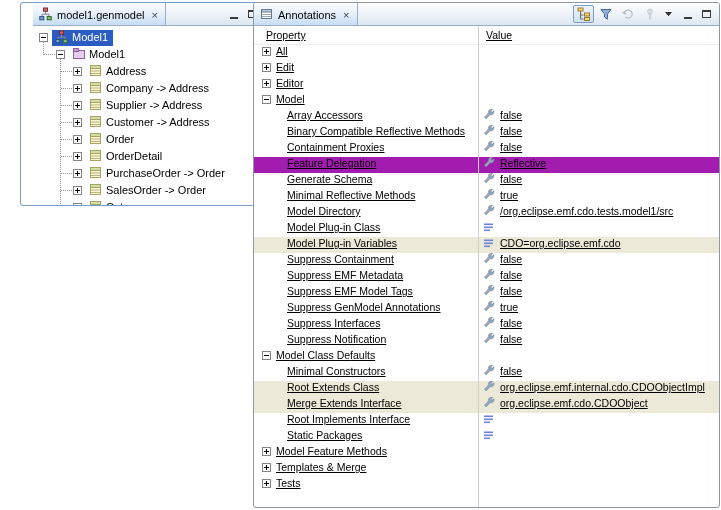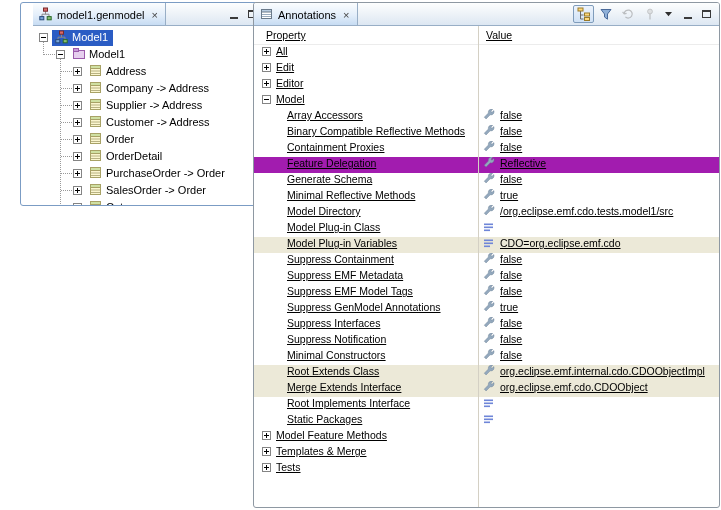--- a/index.html
+++ b/index.html
@@ -564,20 +564,27 @@
           <div class="vcell">
             <span class="vicon">
               <svg width="13" height="12" viewBox="0 0 14 14">
                 <path d="M12.3 3.2c0-.5-.1-1-.4-1.4L10 3.9 8.6 2.5 10.7.4C10.3.2 9.8.1 9.3.1 7.2.1 5.6 1.7 5.6 3.8c0 .3 0 .6.1.9L.9 9.5l2.1 2.1 4.8-4.8c.3.1.6.1.9.1 2.1 0 3.6-1.6 3.6-3.7z" fill="#93a8bd" stroke="#6b8095" stroke-width="0.5"></path>
               </svg>
             </span>
             <span>false</span>
           </div>
         </div>
         <div class="prop-row">
+          <div class="pcell cat">
+            <span class="expando minus"></span>
+            <span class="plabel">Model Class Defaults</span>
+          </div>
+          <div class="vcell"></div>
+        </div>
+        <div class="prop-row">
           <div class="pcell child">
             <span class="plabel">Minimal Constructors</span>
           </div>
           <div class="vcell">
             <span class="vicon">
               <svg width="13" height="12" viewBox="0 0 14 14">
                 <path d="M12.3 3.2c0-.5-.1-1-.4-1.4L10 3.9 8.6 2.5 10.7.4C10.3.2 9.8.1 9.3.1 7.2.1 5.6 1.7 5.6 3.8c0 .3 0 .6.1.9L.9 9.5l2.1 2.1 4.8-4.8c.3.1.6.1.9.1 2.1 0 3.6-1.6 3.6-3.7z" fill="#93a8bd" stroke="#6b8095" stroke-width="0.5"></path>
               </svg>
             </span>
             <span>false</span>

